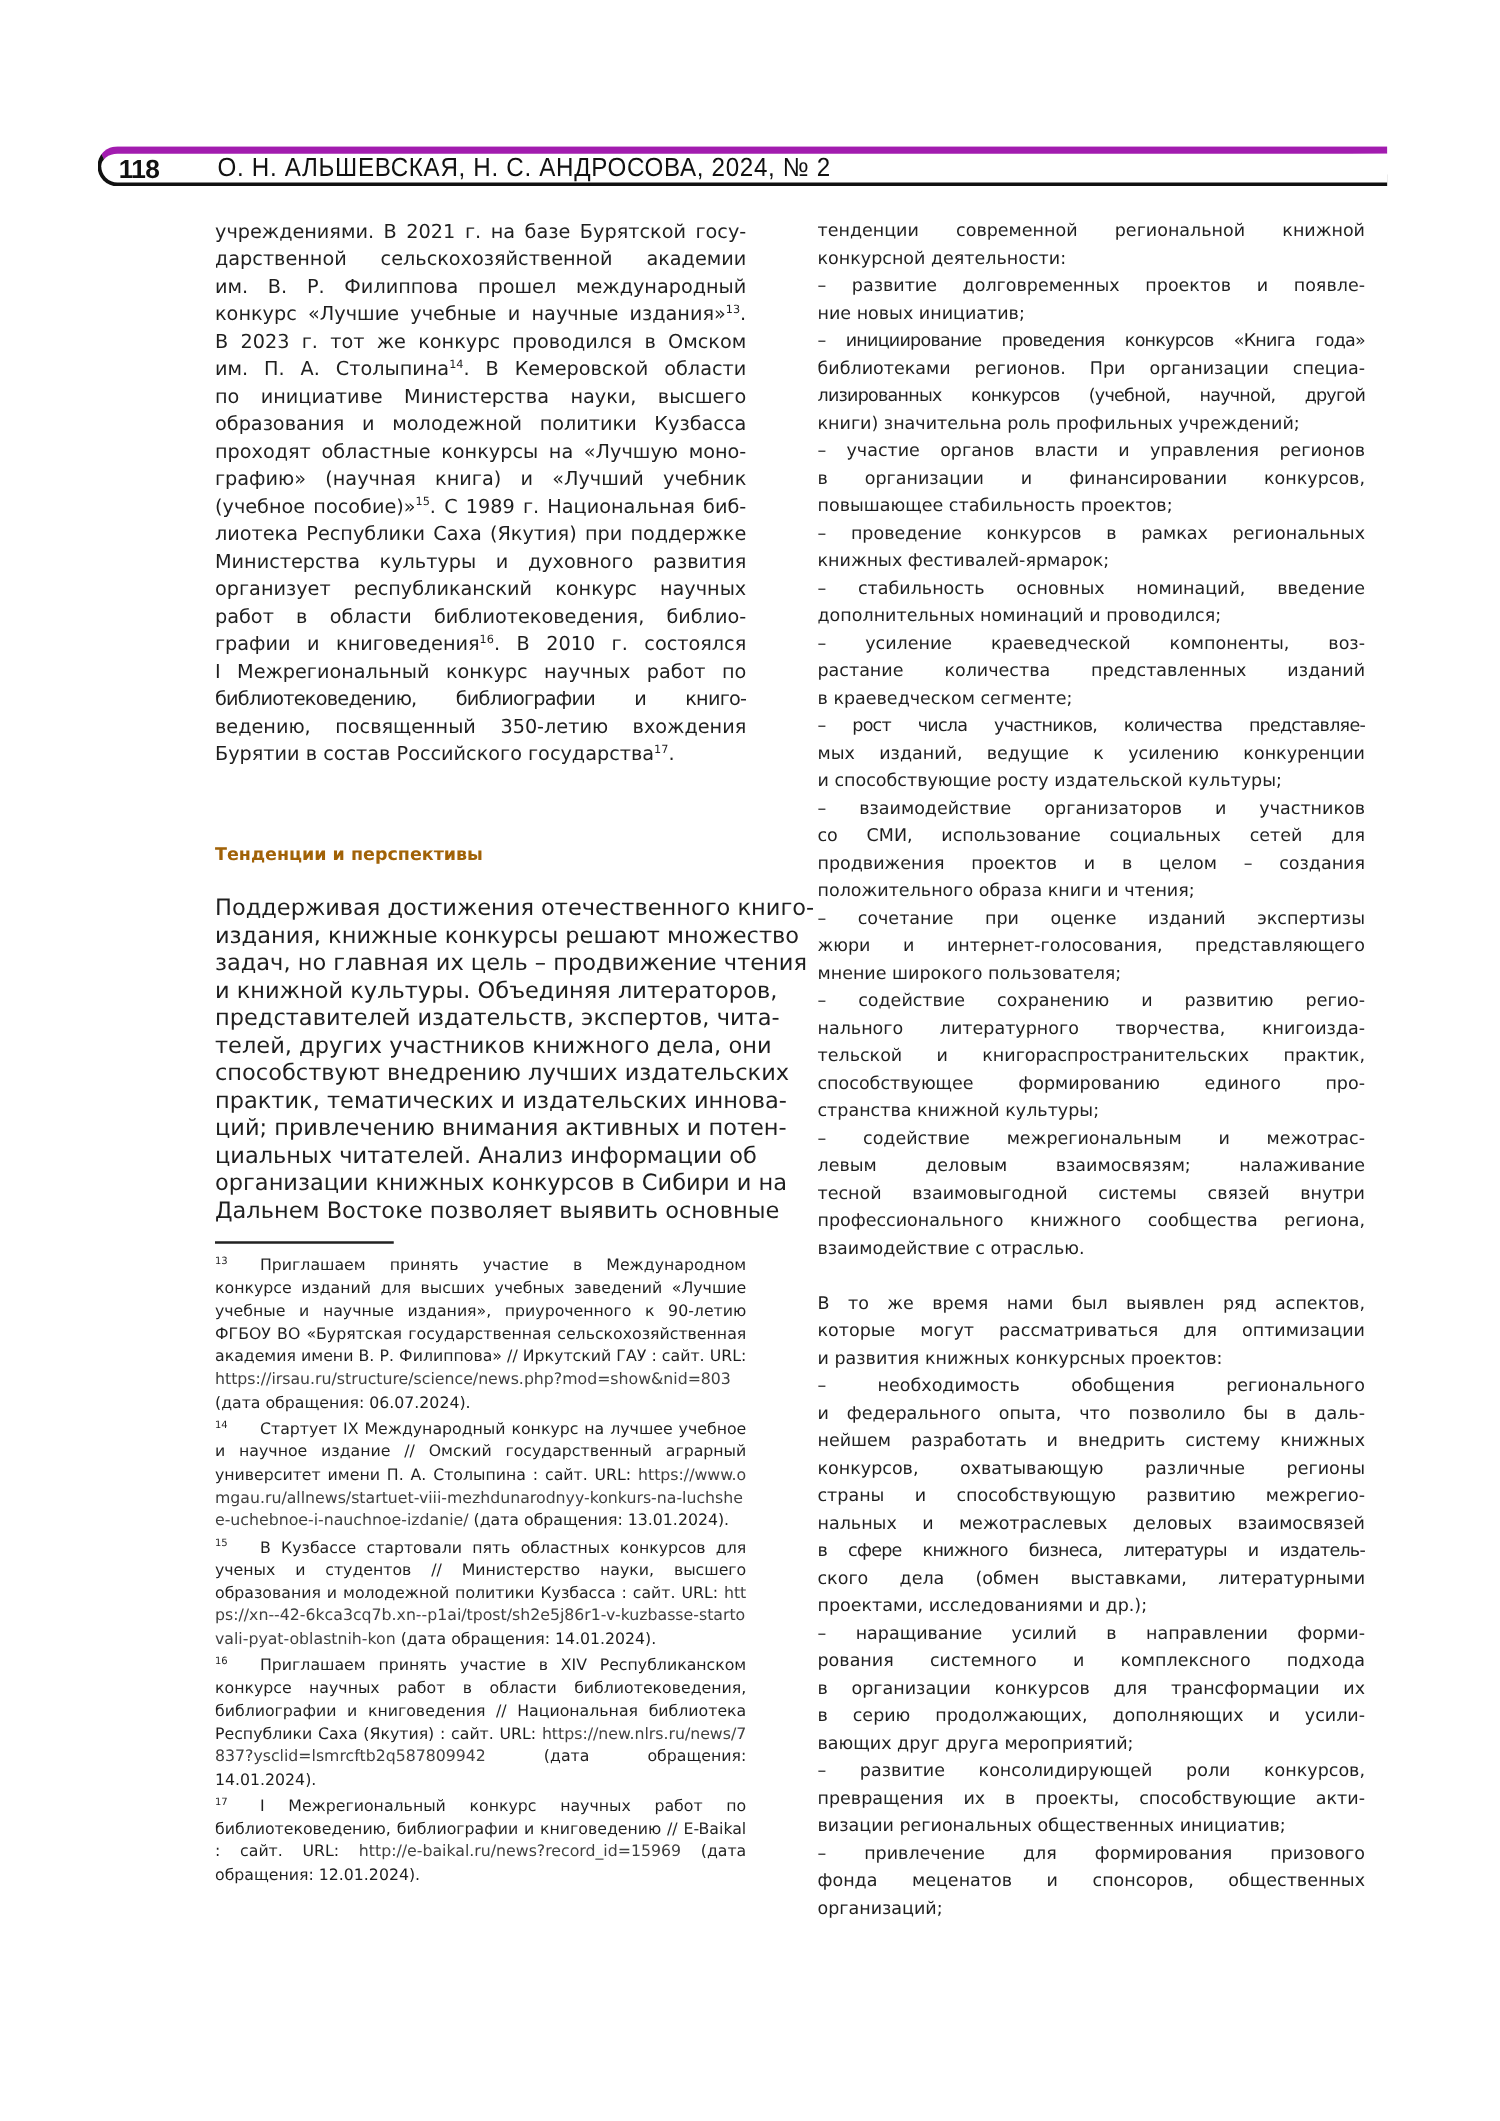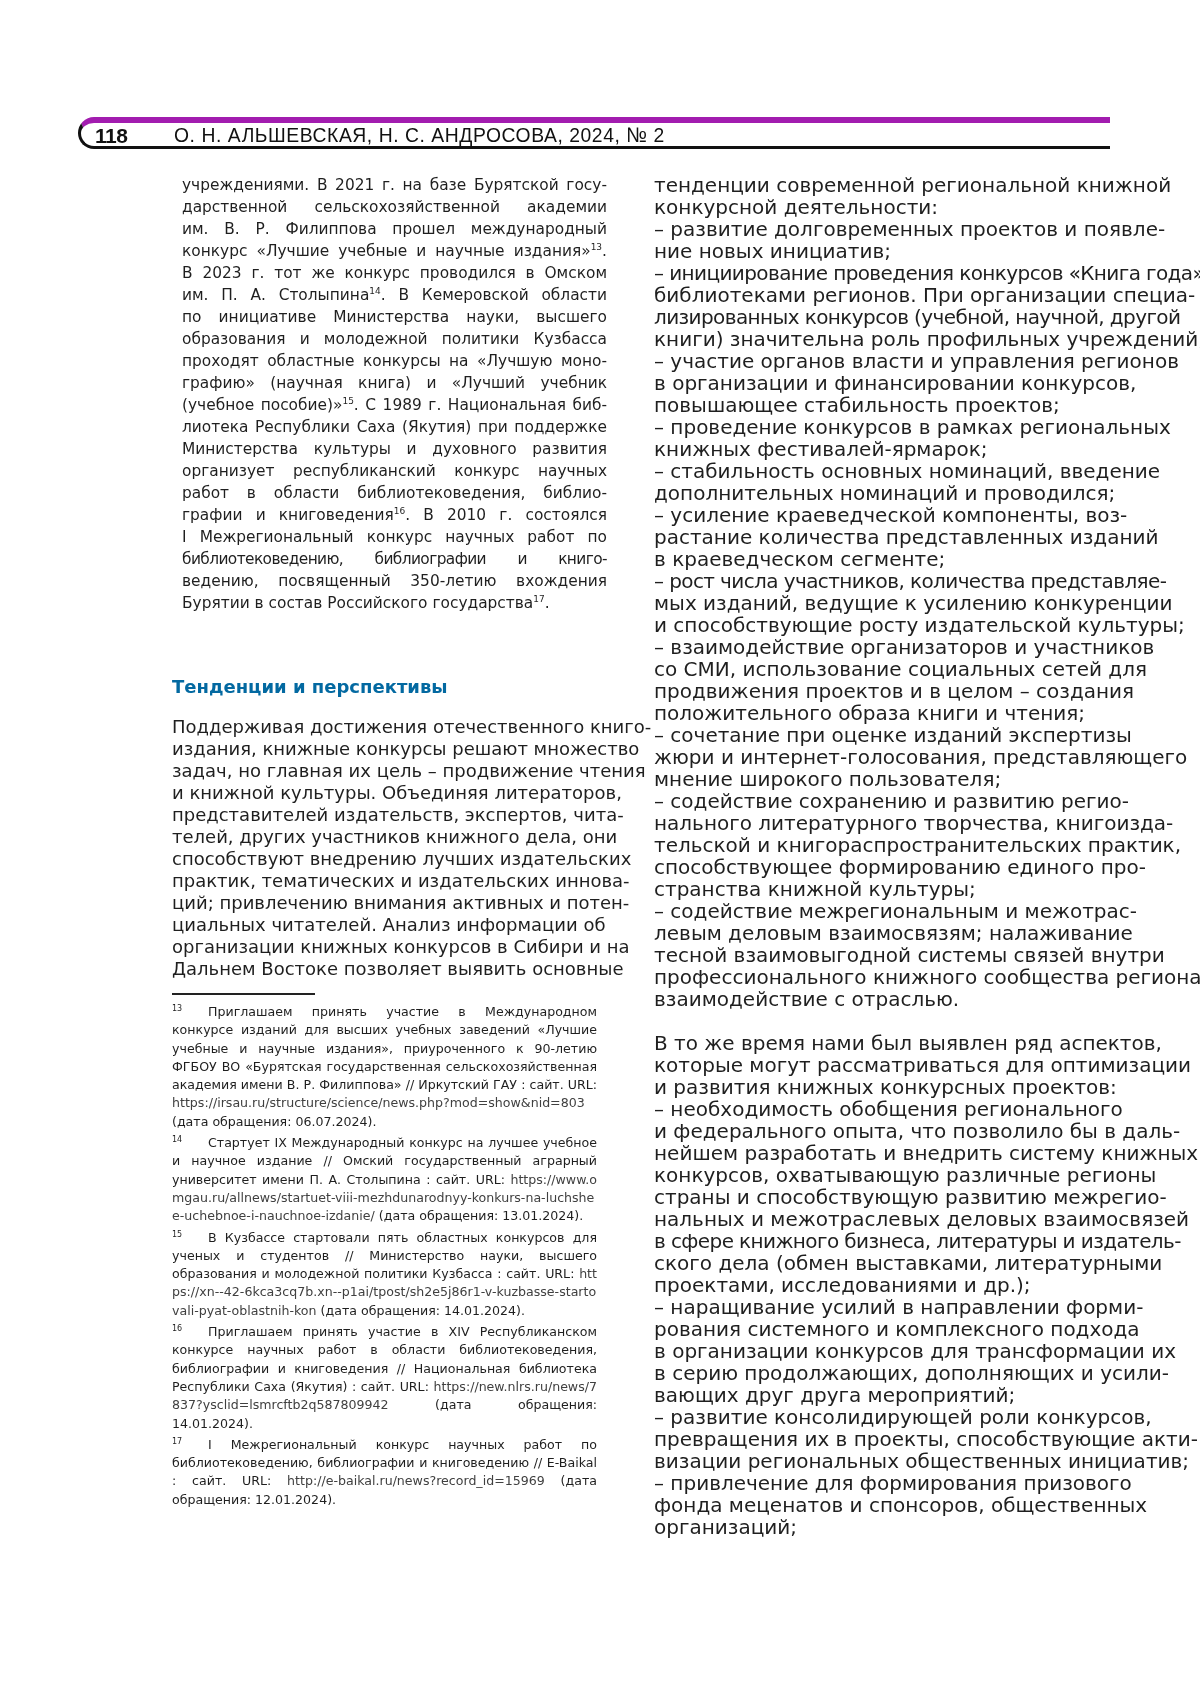--- a/index.html
+++ b/index.html
@@ -5,32 +5,32 @@
   html, body { margin: 0; padding: 0; background: #ffffff; }
   body { width: 1200px; height: 1697px; position: relative; overflow: hidden;
          font-family: "DejaVu Sans", sans-serif; color: #1f1f1f; }
   .header { position: absolute; left: 78px; top: 117px; width: 1032px; height: 32px;
             border-top: 6px solid #a21caf; border-bottom: 3px solid #111; border-left: 3px solid #111;
             border-radius: 18px 0 0 18px; box-sizing: border-box; text-align: center; }
   .header .pnum { position: absolute; left: 14px; top: 1px; font-family: "Liberation Sans", sans-serif;
                   font-weight: bold; font-size: 21px; color: #111; letter-spacing: -0.5px; }
   .header .run { position: absolute; left: 93px; top: 0px; font-family: "Liberation Sans", sans-serif;
                  font-size: 21px; color: #111; letter-spacing: 0.6px; transform: scaleX(0.92); transform-origin: left; }
-  .col { position: absolute; top: 174px; width: 425px; font-size: 15.4px; line-height: 22px; margin-left: 10px; }
+  .col { position: absolute; top: 174px; width: 425px; font-size: 15.4px; line-height: 22px; }
   .col.left { left: 172px; }
   .line { display: block; white-space: nowrap; text-align: justify; text-align-last: justify; }
   .line.last { text-align-last: left; }
   sup { font-size: 9px; line-height: 0; vertical-align: 6px; }
-  h2 { position: absolute; left: 172px; top: 676px; margin: 0; font-size: 18px; font-weight: bold; color: #0369a1; }
+  h2 { position: absolute; left: 172px; top: 676px; margin: 0; font-size: 14px; font-weight: bold; color: #a16207; }
   .p2 { position: absolute; left: 172px; top: 716px; width: 425px; font-size: 18px; line-height: 22px; }
   .fn-rule { position: absolute; left: 172px; top: 993px; width: 143px; height: 2px; background: #222; }
   .fns { position: absolute; left: 172px; top: 1000px; width: 425px; font-size: 12.6px; line-height: 18.3px; }
   .fn .num { font-size: 8px; vertical-align: 5px; display: inline-block; width: 36px; }
   .link { color: #404040; }
-  .right-list { position: absolute; left: 654px; top: 174px; width: 438px; font-size: 20px; line-height: 22px; }
+  .right-list { position: absolute; left: 654px; top: 174px; width: 438px; font-size: 14px; line-height: 22px; }
   .gap { height: 22px; }
   .dense { letter-spacing: -0.6px; }
 </style>
 </head>
 <body>
 
 <div class="header">
   <span class="pnum">118</span>
   <span class="run">О. Н. АЛЬШЕВСКАЯ, Н. С. АНДРОСОВА, 2024, № 2</span>
 </div>

